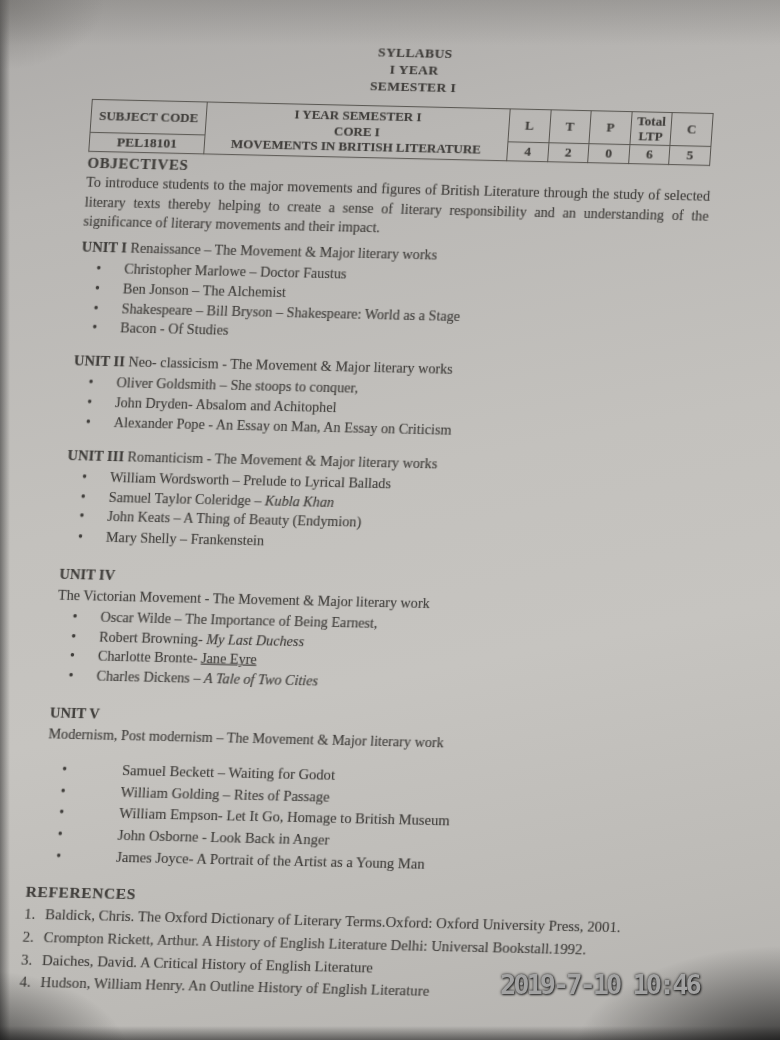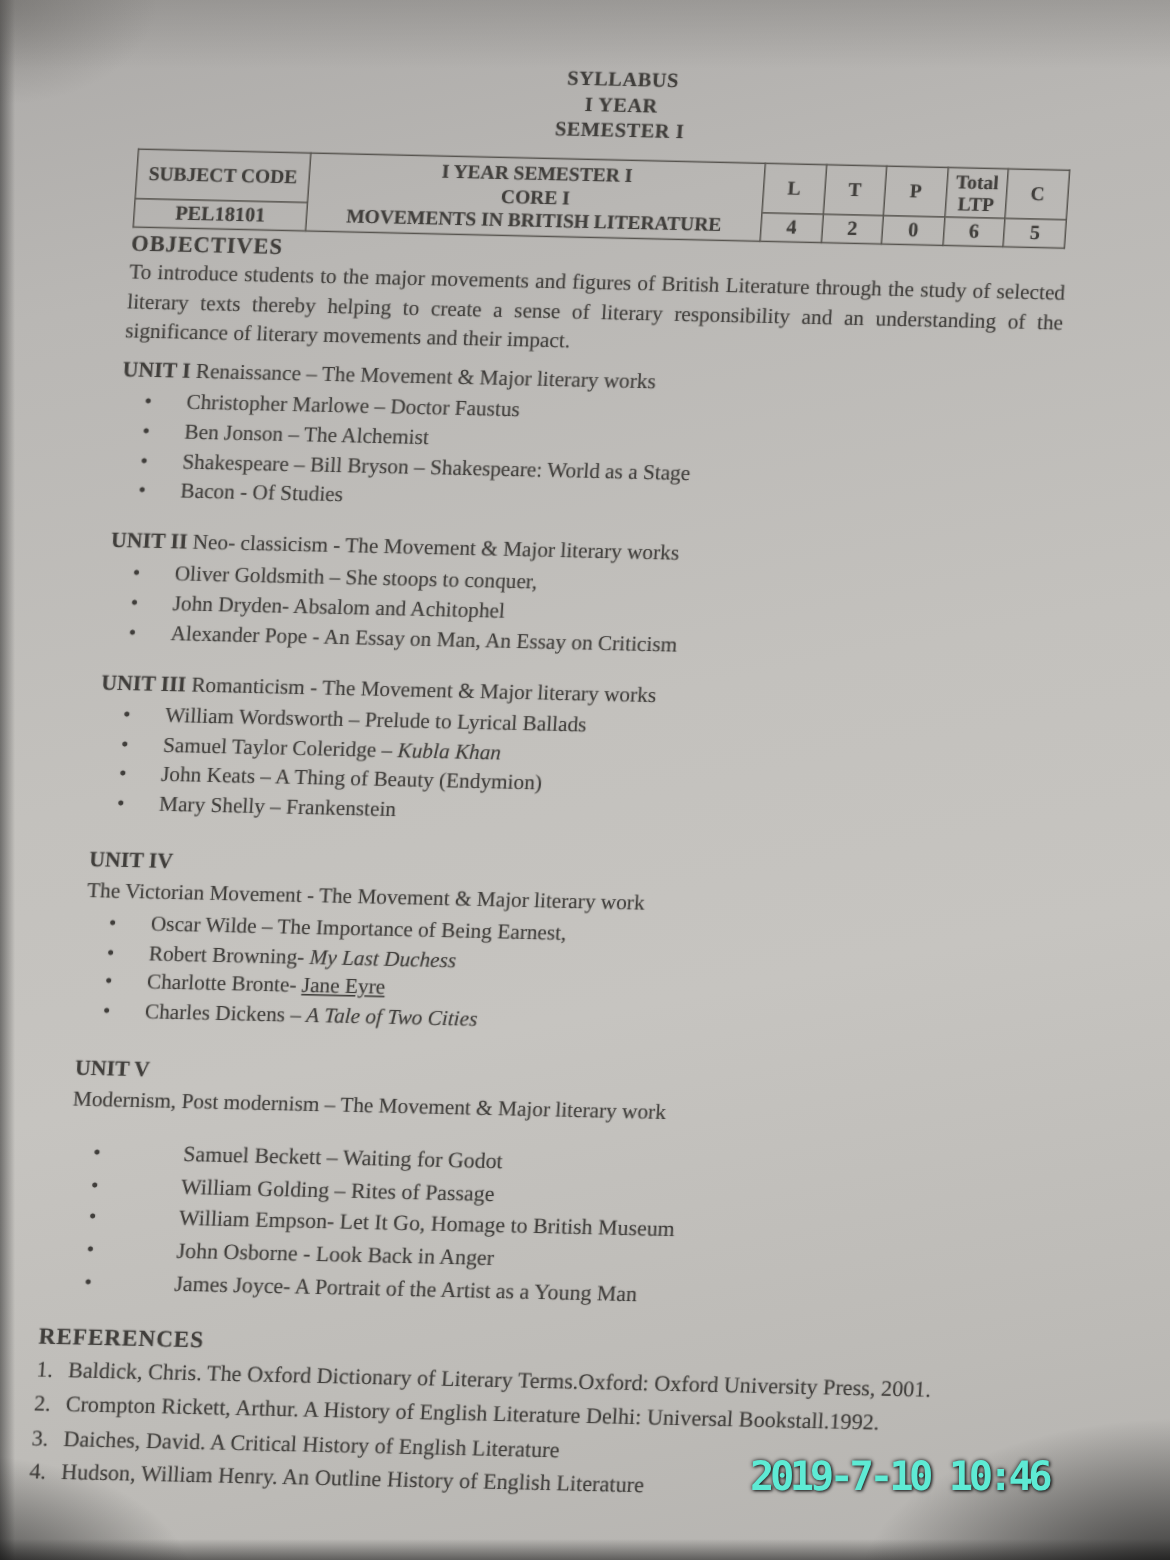--- a/index.html
+++ b/index.html
@@ -63,21 +63,21 @@
   .references{margin-top:16px;margin-left:-12px;width:694px;}
   .ref-head{font-weight:bold;font-size:15.5px;letter-spacing:.6px;}
   ol.ref-list{list-style:none;margin:3px 0 0 0;padding:0;}
   ol.ref-list li{font-size:14.8px;line-height:1.4;text-align:justify;padding-left:40px;text-indent:-40px;margin-top:2px;}
   .ref-num{margin-right:10px;}
   
   .timestamp{
     position:absolute;left:500px;top:969px;z-index:9;
     font-family:"DejaVu Sans Mono",monospace;
     font-size:27px;font-weight:bold;letter-spacing:-3px;
-    color:#5eead4;
+    color:#a3a3a3;
     text-shadow:0 0 3px rgba(0,0,0,0.85),1px 1px 2px rgba(0,0,0,0.6);
     white-space:nowrap;
   }
 </style>
 </head>
 <body>
 
 <div class="paper"></div>
 
 <div class="content">

